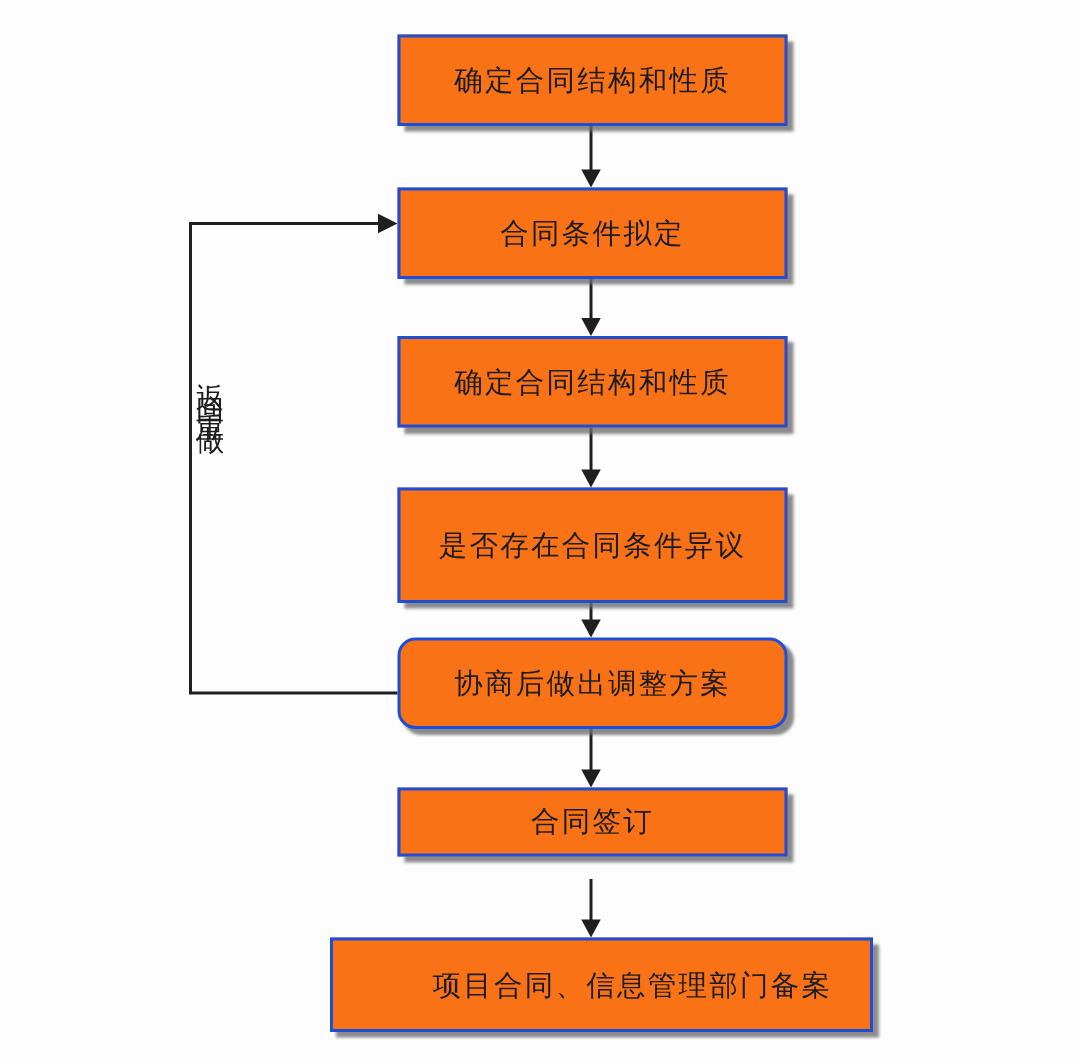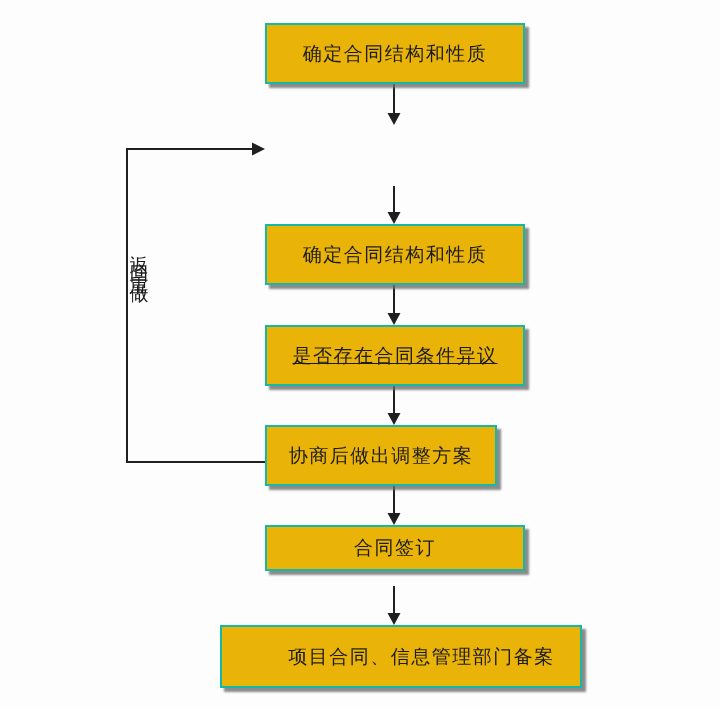--- a/index.html
+++ b/index.html
@@ -18,37 +18,37 @@
   .connector-layer {
     position: absolute;
     left: 0;
     top: 0;
     width: 720px;
     height: 709px;
   }
   .node {
     position: absolute;
     box-sizing: border-box;
-    background: #eab308;
-    border: 2px solid #14b8a6;
+    background: #f97316;
+    border: 2px solid #1d4ed8;
     box-shadow: 4px 4px 2px rgba(110,110,110,0.8);
     display: flex;
     align-items: center;
     justify-content: center;
     font-size: 19px;
     letter-spacing: 1.5px;
     color: #1c1c1c;
     text-align: center;
     white-space: nowrap;
   }
   .n1 { left: 265px; top: 23px;  width: 260px; height: 61px; }
   .n2 { left: 265px; top: 125px; width: 260px; height: 61px; }
   .n3 { left: 265px; top: 224px; width: 260px; height: 61px; }
-  .n4 { left: 265px; top: 325px; width: 260px; height: 61px; text-decoration: underline; }
-  .n5 { left: 265px; top: 425px; width: 232px; height: 61px; }
+  .n4 { left: 265px; top: 325px; width: 260px; height: 77px; }
+  .n5 { left: 265px; top: 425px; width: 260px; height: 61px; border-radius: 12px; }
   .n6 { left: 265px; top: 525px; width: 260px; height: 46px; text-align: center; }
   .n7 { left: 220px; top: 625px; width: 362px; height: 63px; padding-left: 41px; }
   .loop-label {
     position: absolute;
     left: 127px;
     top: 240px;
     writing-mode: vertical-rl;
     text-orientation: upright;
     font-size: 19px;
     letter-spacing: 10px;
@@ -99,20 +99,23 @@
 
     <g>
       <polyline points="265,462 127,462 127,149 253,149"></polyline>
       <polygon points="252,142.5 252,155.5 265,149"></polygon>
     </g>
   </svg>
 
   <div class="node n1">
     <span>确定合同结构和性质</span>
   </div>
+  <div class="node n2">
+    <span>合同条件拟定</span>
+  </div>
   <div class="node n3">
     <span>确定合同结构和性质</span>
   </div>
   <div class="node n4">
     <span>是否存在合同条件异议</span>
   </div>
   <div class="node n5">
     <span>协商后做出调整方案</span>
   </div>
   <div class="node n6">

